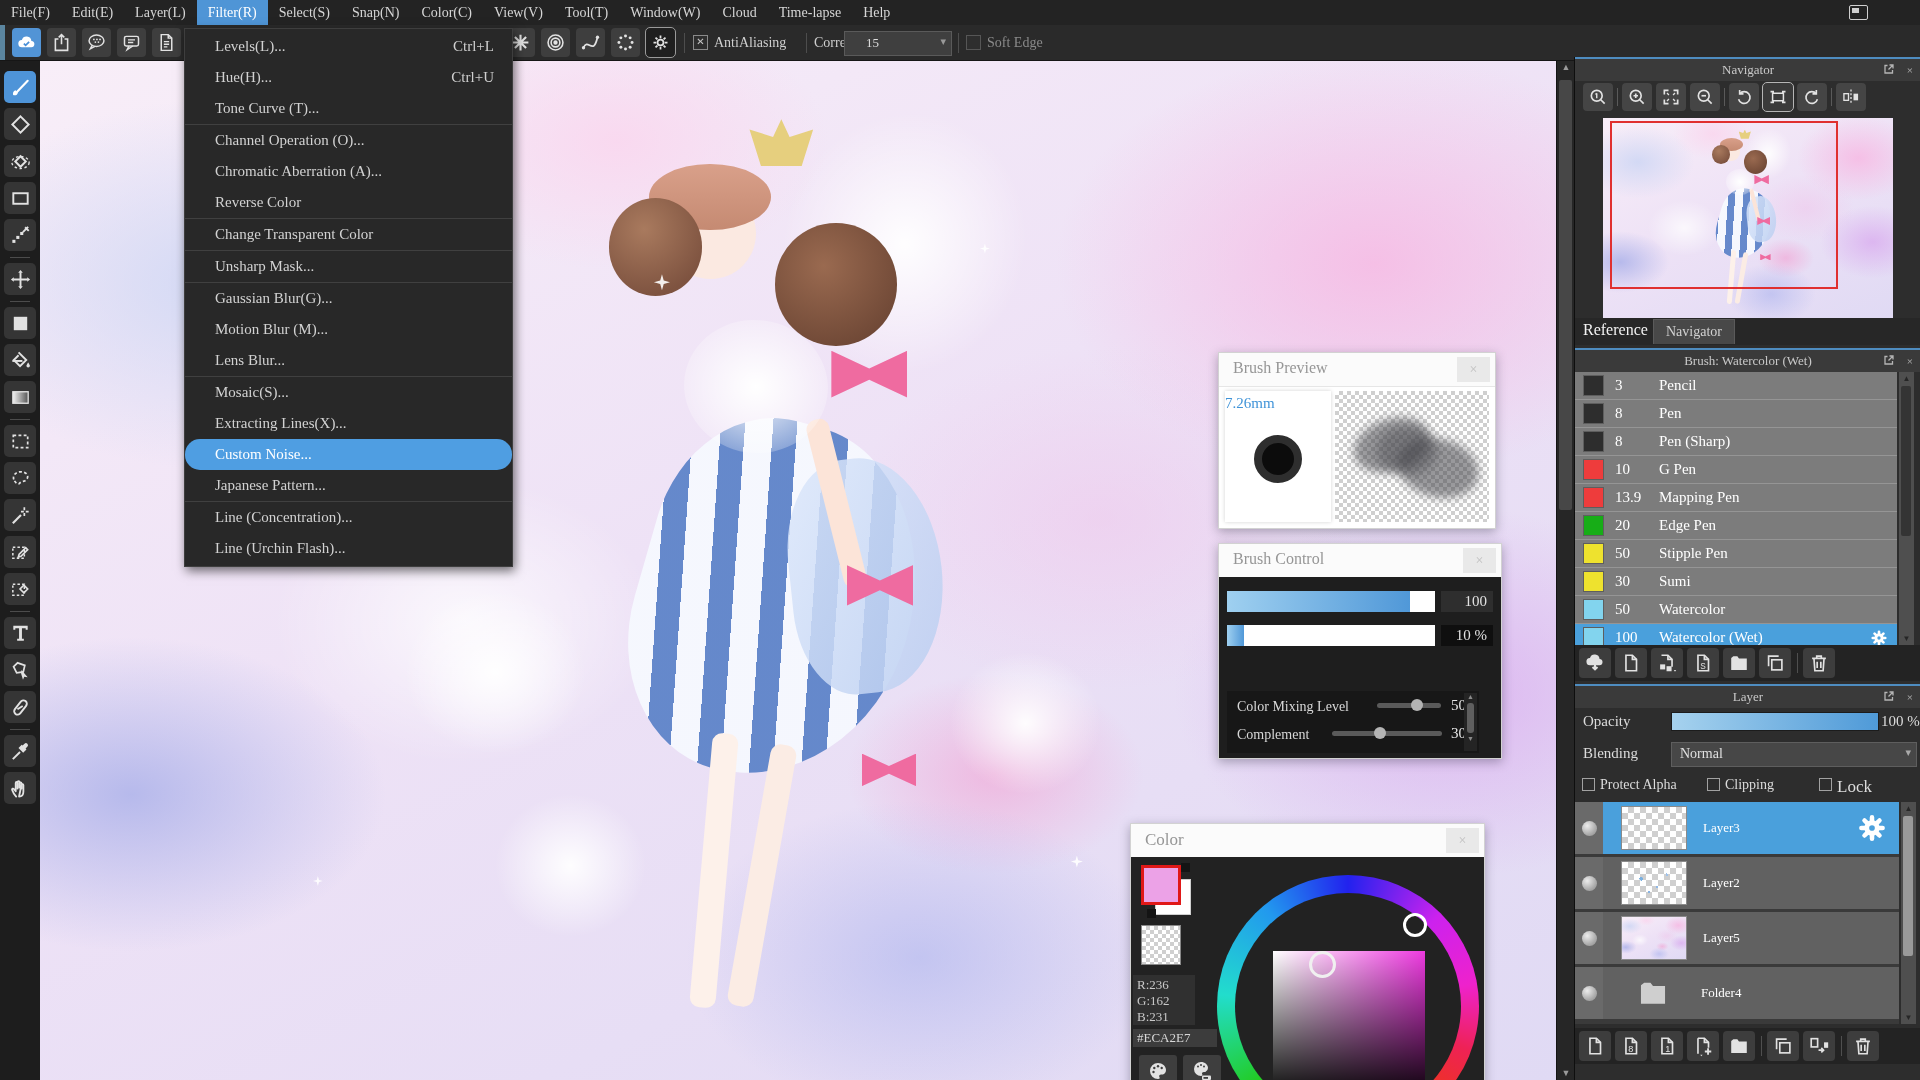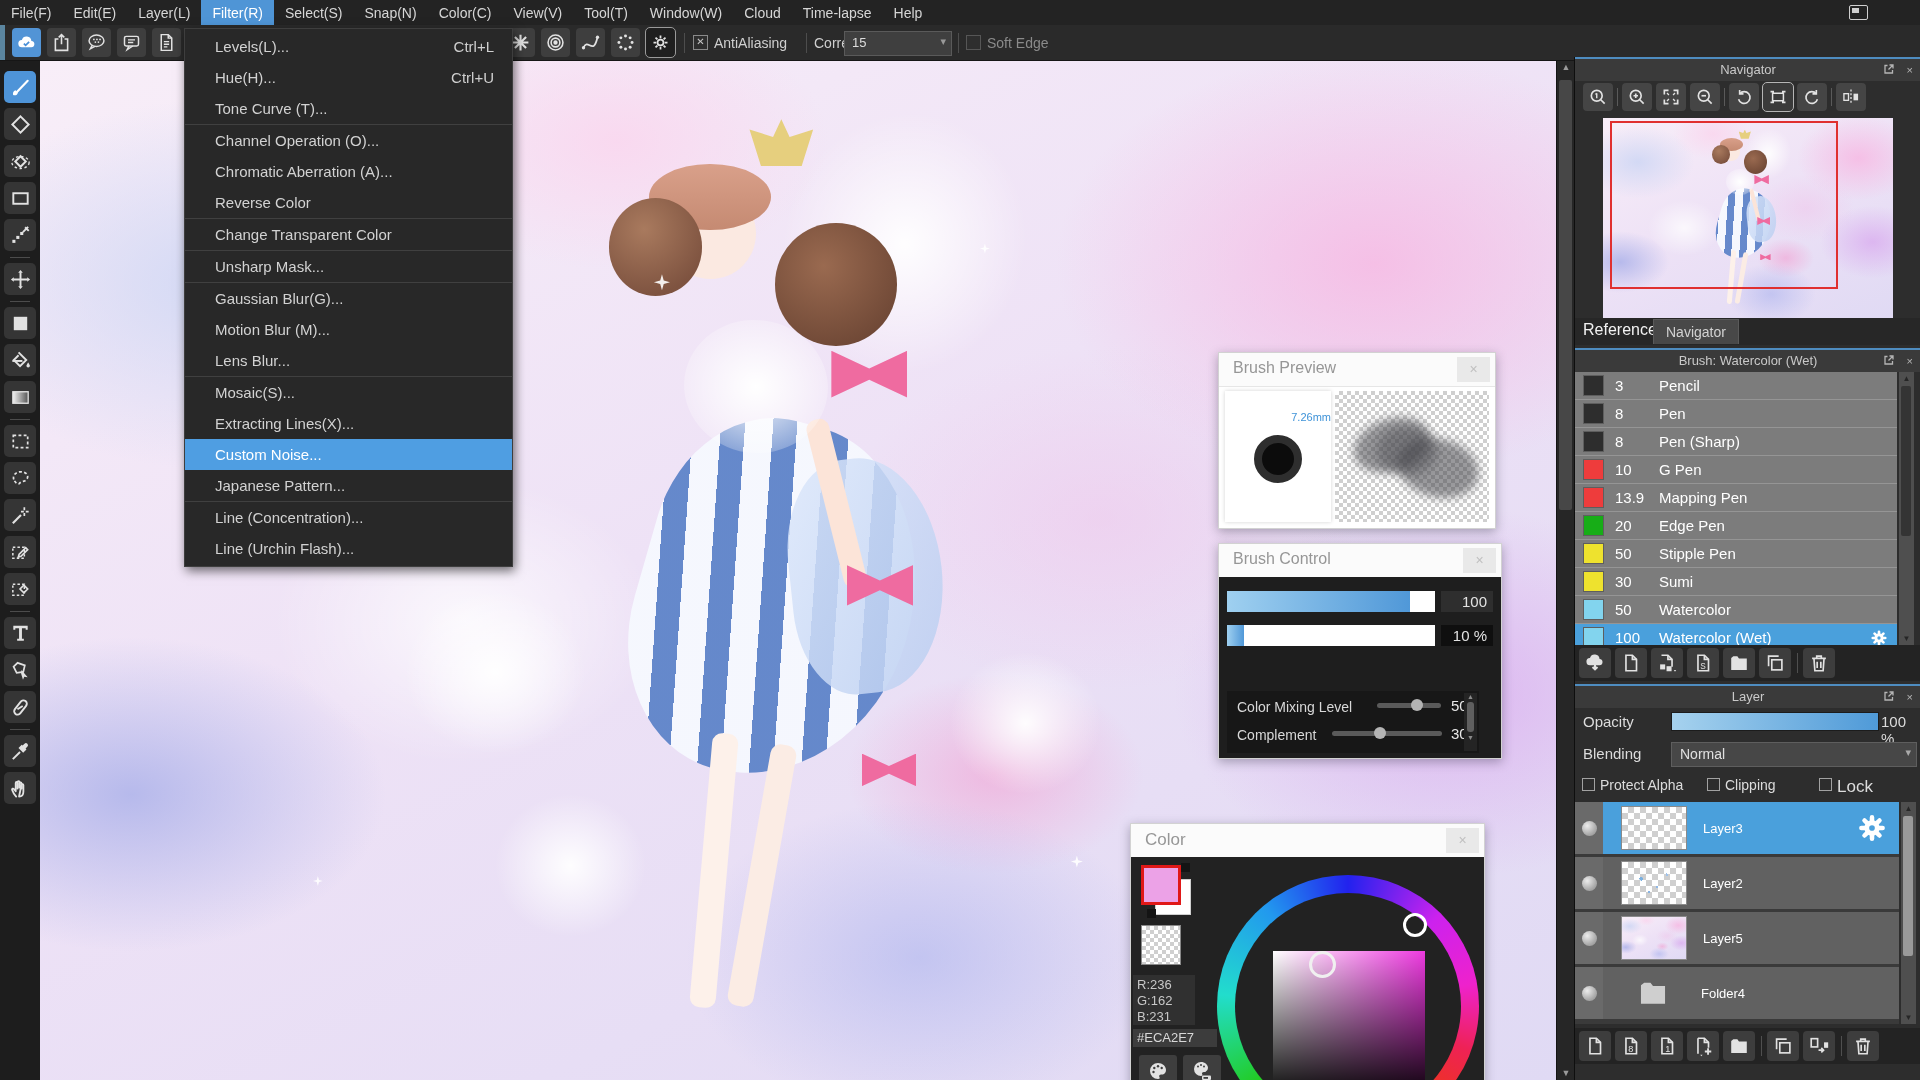--- a/index.html
+++ b/index.html
@@ -1,17 +1,17 @@
 <!DOCTYPE html>
 <html><head>
 <meta charset="utf-8">
 <style>
   html,body{margin:0;padding:0;background:#111;}
   #app{position:relative;width:1920px;height:1080px;overflow:hidden;background:#be185d;
-       font-family:Liberation Sans, sans-serif;-webkit-font-smoothing:antialiased;}
+       font-family:Liberation Serif, serif;-webkit-font-smoothing:antialiased;}
   .abs{position:absolute;}
   .ic{display:inline-block;vertical-align:middle;color:#e2e2e2;}
   
   #menubar{left:0;top:0;width:1920px;height:25px;background:#232323;display:flex;align-items:stretch;z-index:30;}
   .mb-item{padding:0 11px;font-size:14px;color:#d6d6d6;display:flex;align-items:center;cursor:default;}
   .mb-item.active{background:#4f95d6;color:#fff;}
   #winicon{right:52px;top:5px;width:17px;height:13px;border:1.5px solid #cfcfcf;border-radius:2px;z-index:31;}
   #winicon:after{content:"";position:absolute;left:2px;top:2px;width:7px;height:5px;background:#cfcfcf;}
   
   #toolbar{left:0;top:25px;width:1920px;height:35px;background:#2a2a2a;border-bottom:1px solid #161616;z-index:5;}
@@ -22,21 +22,21 @@
   .tb-btn.blue{background:#5294d6;}
   .tb-btn.hl{background:#1f1f1f;outline:1px solid #9a9a9a;}
   .tb-sep{position:absolute;top:8px;width:1px;height:20px;background:#4d4d4d;}
   .tb-check{position:absolute;top:10px;width:13px;height:13px;background:#2e2e2e;border:1px solid #8a8a8a;
             font-size:10px;line-height:12px;text-align:center;color:#c8c8c8;}
   .tb-check.dim{border-color:#565656;}
   .tb-label{position:absolute;top:10px;font-size:14px;color:#cfcfcf;}
   .tb-label.dim{color:#8a8a8a;}
   #correction-dd{position:absolute;left:844px;top:6px;width:106px;height:23px;background:#3f3f3f;border:1px solid #5a5a5a;
                  font-size:13px;color:#ddd;}
-  #correction-dd .val{position:absolute;left:7px;top:3px;text-align:right;}
+  #correction-dd .val{position:absolute;left:21px;top:3px;text-align:right;}
   #correction-dd .arr{position:absolute;right:5px;top:3px;color:#999;font-size:11px;}
   
   #palette{left:0;top:60px;width:40px;height:1020px;background:#1d1d1d;z-index:4;}
   .pal-btn{position:relative;margin:5px auto 0;width:32px;height:32px;background:#353535;border-radius:5px;
            display:flex;align-items:center;justify-content:center;}
   .pal-btn svg{width:23px;height:23px;}
   .pal-btn.sel{background:#4e94d8;}
   .pal-sep{margin:6px auto 1px;width:20px;height:1px;background:#4c4c4c;}
   
   #canvas{left:40px;top:60px;width:1516px;height:1020px;overflow:hidden;z-index:1;}
@@ -138,21 +138,21 @@
      background-size:12px 12px;background-position:0 0,6px 6px;}
   .checker.sm{background-size:8px 8px;background-position:0 0,4px 4px;}
   
   .fpanel{position:absolute;background:#fff;border:1px solid #d2d2d2;box-shadow:0 3px 10px rgba(40,40,60,.35);z-index:12;}
   .ftitle{position:relative;height:33px;background:#fbfbfb;border-bottom:1px solid #e6e6e6;}
   .ftitle .ft-text{position:absolute;left:14px;top:6px;font-size:16px;color:#969696;}
   .fclose{position:absolute;right:5px;top:4px;width:33px;height:25px;background:#e9e9e9;color:#c0c0c0;
           font-size:14px;text-align:center;line-height:25px;}
   
   #bp-left{position:absolute;left:6px;top:38px;width:106px;height:131px;background:#fff;box-shadow:0 0 4px rgba(0,0,0,.18);}
-  #bp-size{position:absolute;left:0;top:20px;width:100%;text-align:right;font-size:11px;color:#3f93d8;}
+  #bp-size{position:absolute;left:0;top:4px;width:100%;text-align:left;font-size:15px;color:#3f93d8;}
   #bp-tip{position:absolute;left:29px;top:44px;width:48px;height:48px;border-radius:50%;background:#0c0c0c;border:8px solid #2e2e2e;box-sizing:border-box;}
   #bp-right{position:absolute;left:116px;top:38px;width:154px;height:131px;overflow:hidden;}
   .blob{position:absolute;border-radius:50%;background:rgba(70,70,75,.55);filter:blur(5px);}
   
   #bc-body{position:absolute;left:0;top:33px;width:282px;height:181px;background:#1e1e1e;}
   .bc-track{position:absolute;left:8px;width:208px;height:21px;background:#fff;}
   .bc-fill{height:100%;background:linear-gradient(to right,#9fd0f0,#5098d8);}
   .bc-val{position:absolute;left:222px;width:52px;height:21px;font-size:15px;color:#e2e2e2;text-align:right;line-height:21px;padding-right:6px;box-sizing:border-box;}
   #bc-sub{position:absolute;left:8px;top:114px;width:252px;height:62px;background:#171717;}
   .bc-row{position:absolute;left:10px;font-size:14px;color:#d8d8d8;}
@@ -172,21 +172,21 @@
   .pal-icon-btn svg{width:24px;height:24px;}
   #wheel{position:absolute;left:86px;top:18px;width:262px;height:262px;border-radius:50%;
     background:conic-gradient(from 0deg,#2222ee,#cc22ee 45deg,#ee22cc 80deg,#ee2255 110deg,#ee3322 135deg,#eeaa22 165deg,#eeee22 190deg,#22cc22 230deg,#22ddcc 275deg,#2299ee 320deg,#2222ee 360deg);}
   #wheel-hole{position:absolute;left:104px;top:36px;width:226px;height:226px;border-radius:50%;background:#222;}
   #sv-square{position:absolute;left:142px;top:94px;width:152px;height:150px;background-color:#ee3ae0;
     background-image:linear-gradient(to top,#000 0%,rgba(0,0,0,0) 100%),linear-gradient(to right,#fff 0%,rgba(255,255,255,0) 100%);}
   .sel-ring{position:absolute;border-radius:50%;border:3px solid #fff;background:transparent;}
   
   #filtermenu{left:184px;top:28px;width:327px;background:#282828;border:1px solid #3e3e3e;box-shadow:2px 4px 10px rgba(0,0,0,.55);z-index:40;padding:2px 0;}
   .fm-item{position:relative;height:31px;line-height:31px;padding-left:30px;font-size:15px;color:#d2d2d2;}
-  .fm-item.hl{background:#4f9ee2;color:#fff;}
+  .fm-item.hl{background:#4f9ee2;color:#fff;border-radius:15px;}
   .fm-short{position:absolute;right:18px;top:0;font-size:15px;color:#cfcfcf;}
   .fm-sep{height:1px;background:#404040;margin:0;}
 </style>
 </head>
 <body>
 
 <svg width="0" height="0" style="position:absolute">
 <defs>
 <symbol id="s-cloud" viewBox="0 0 24 24">
         <path d="M7 17.5a4.2 4.2 0 01-.3-8.4 5.6 5.6 0 0110.9 1.2 3.6 3.6 0 01-.4 7.2z" fill="#fff"></path>

